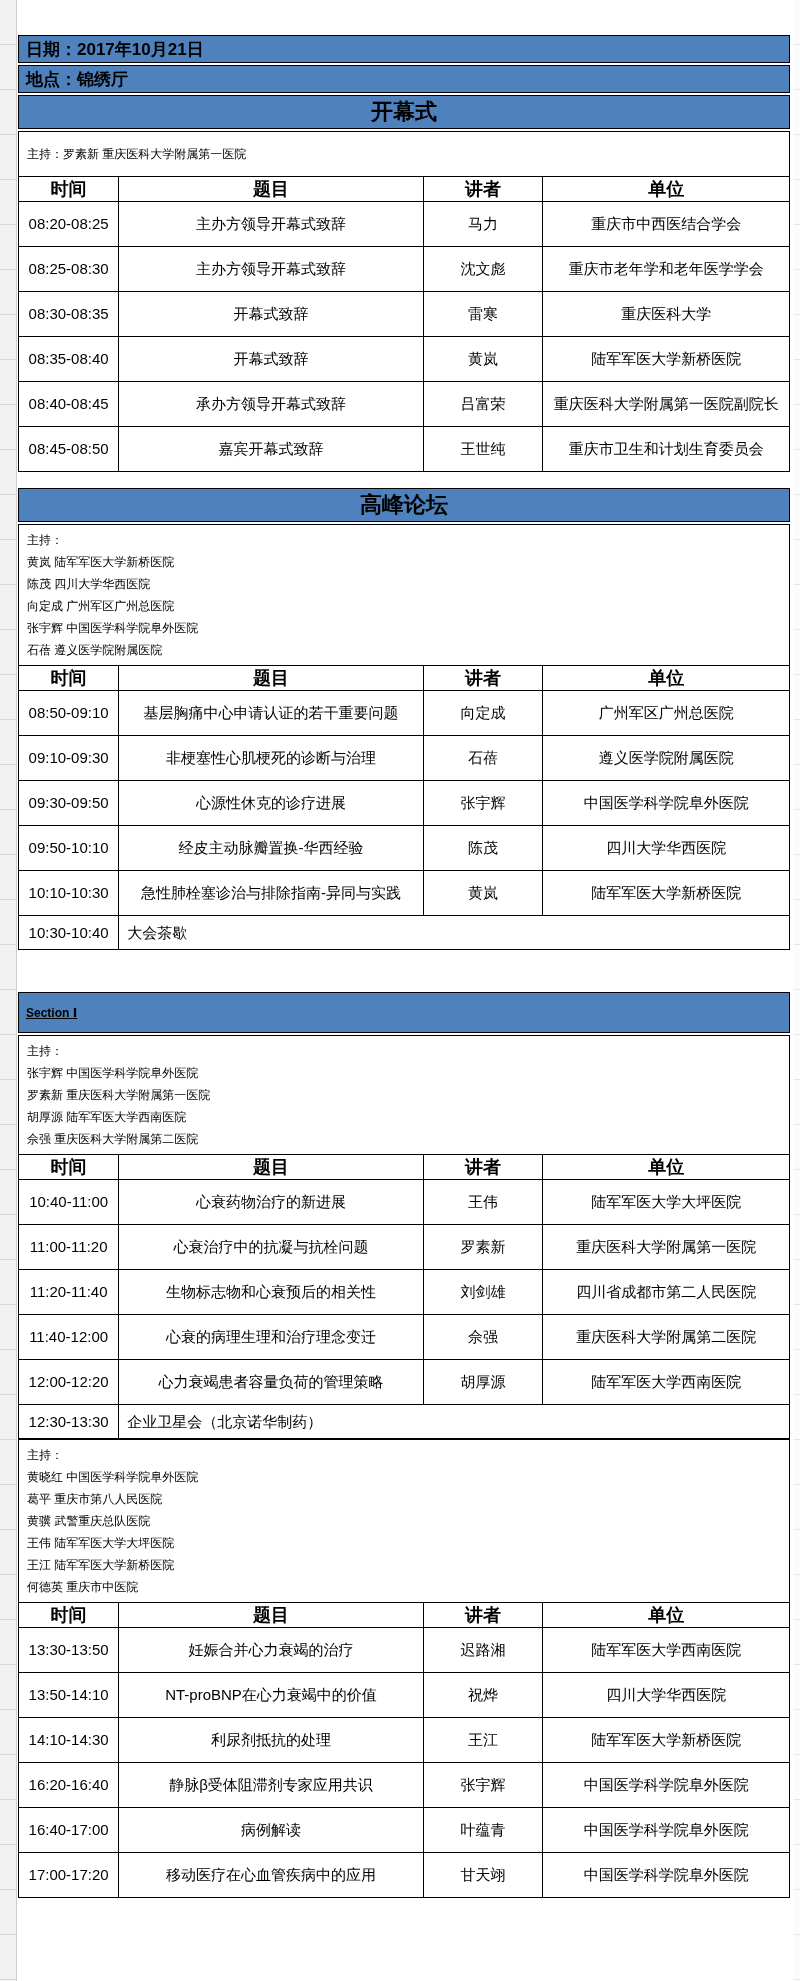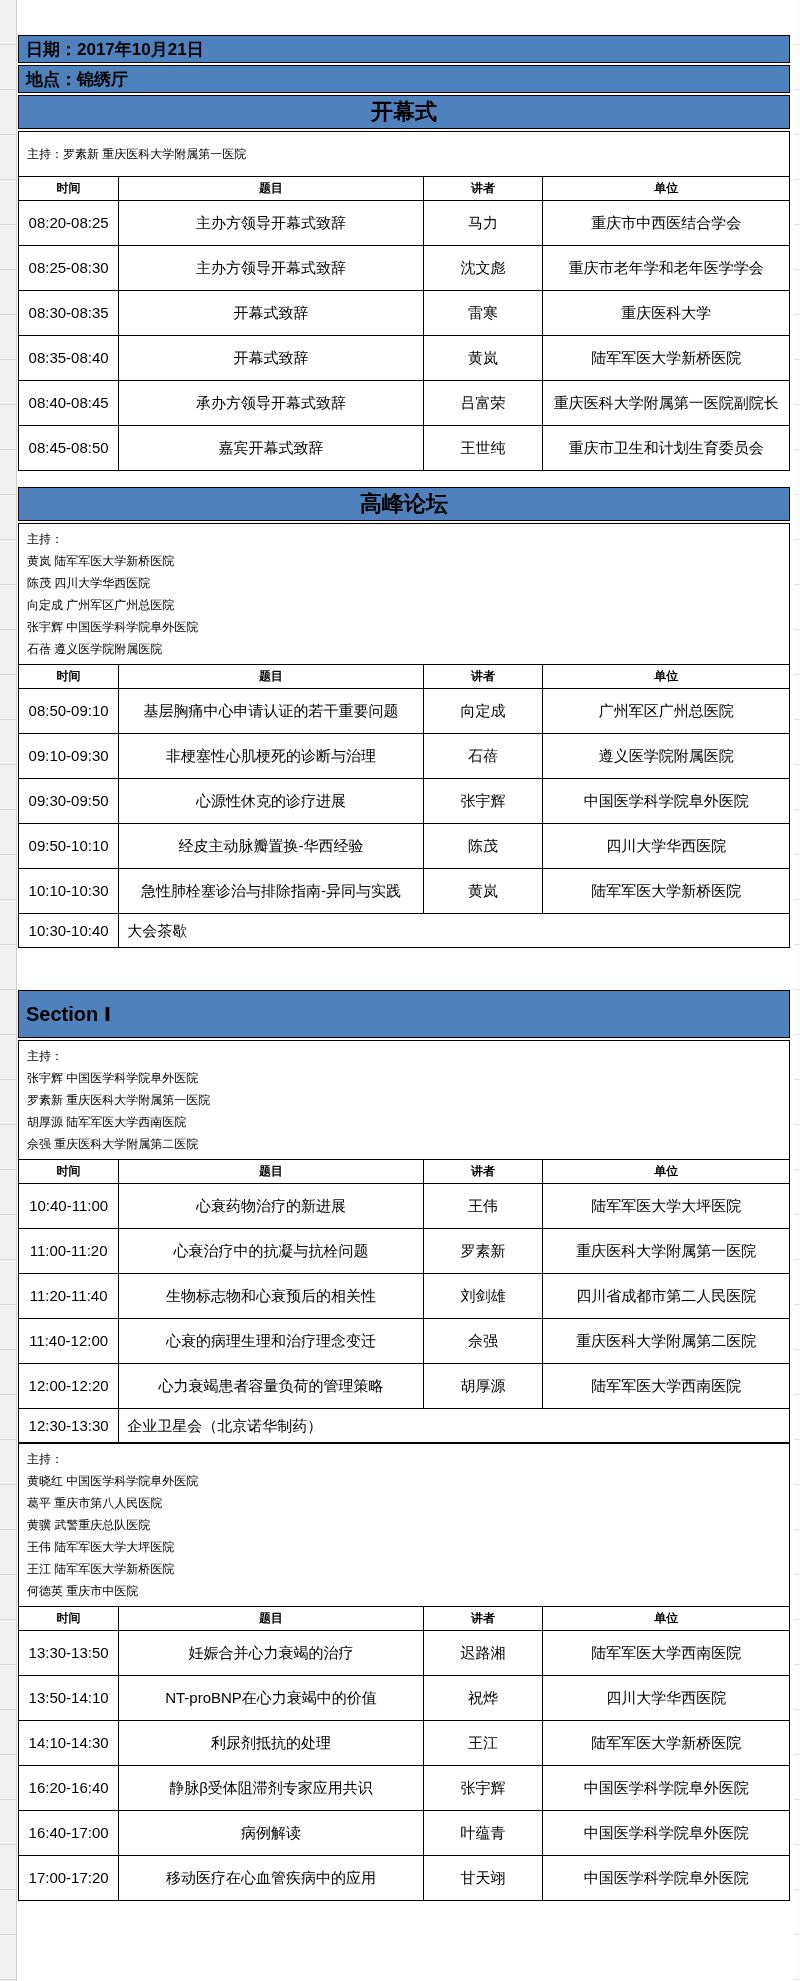--- a/index.html
+++ b/index.html
@@ -23,32 +23,32 @@
   }
   .bar{
     box-sizing:border-box;width:100%;
     background:#4f81bd;border:1px solid #000;
     font-weight:bold;color:#000000;
     display:flex;align-items:center;
     padding:0 7px;margin:2px 0;
   }
   .bar.info{height:28px;font-size:17px;justify-content:flex-start;}
   .bar.title-center{height:34px;font-size:22px;justify-content:center;}
-  .bar.title-left{height:48px;font-size:20px;justify-content:flex-start;}
+  .bar.title-left{height:41px;font-size:12px;justify-content:flex-start;text-decoration:underline;}
   .gap-sm{height:14px;}
   .gap-lg{height:40px;}
   table.tbl{
     width:100%;border-collapse:collapse;table-layout:fixed;background:#fff;
     border:1px solid #000;
   }
   .tbl th,.tbl td{
     border:1px solid #000;box-sizing:border-box;overflow:hidden;
   }
   .tbl th{
-    height:24px;font-size:12px;font-weight:bold;text-align:center;padding:0 2px;
+    height:24px;font-size:18px;font-weight:bold;text-align:center;padding:0 2px;
   }
   .tbl td{font-size:15px;line-height:1.3;}
   tr.data-row{height:45px;}
   td.c-time{text-align:center;padding:0 2px;}
   td.c-topic{text-align:center;padding:0 4px;}
   td.c-speaker{text-align:center;padding:0 2px;}
   td.c-org{text-align:center;padding:0 10px;}
   td.hosts-cell{
     text-align:left;padding:4px 8px;font-size:12px;line-height:22px;
   }

